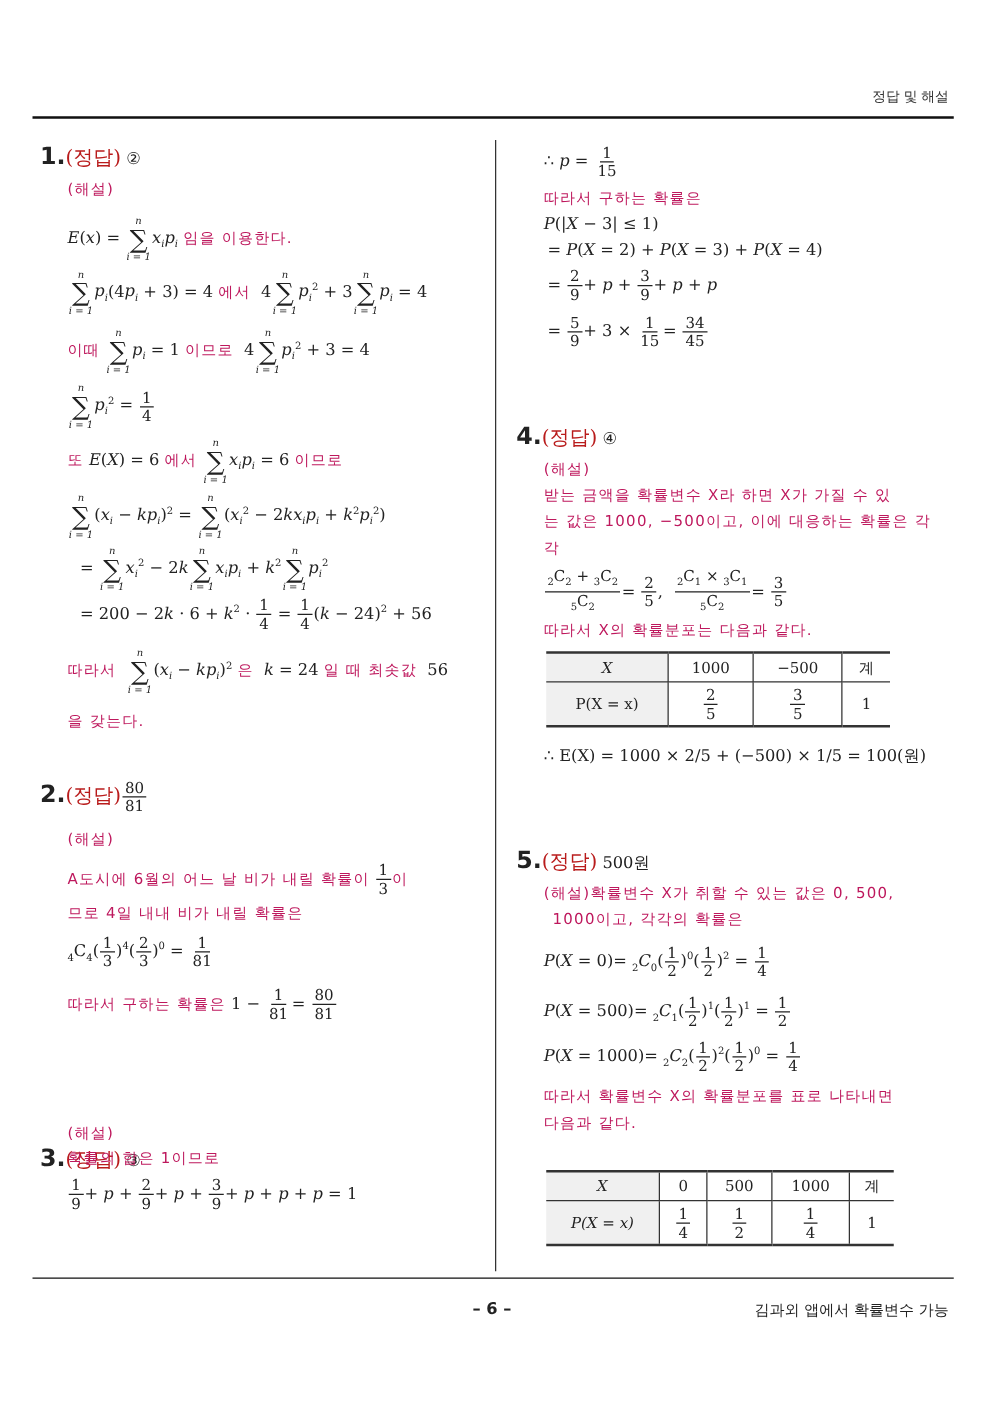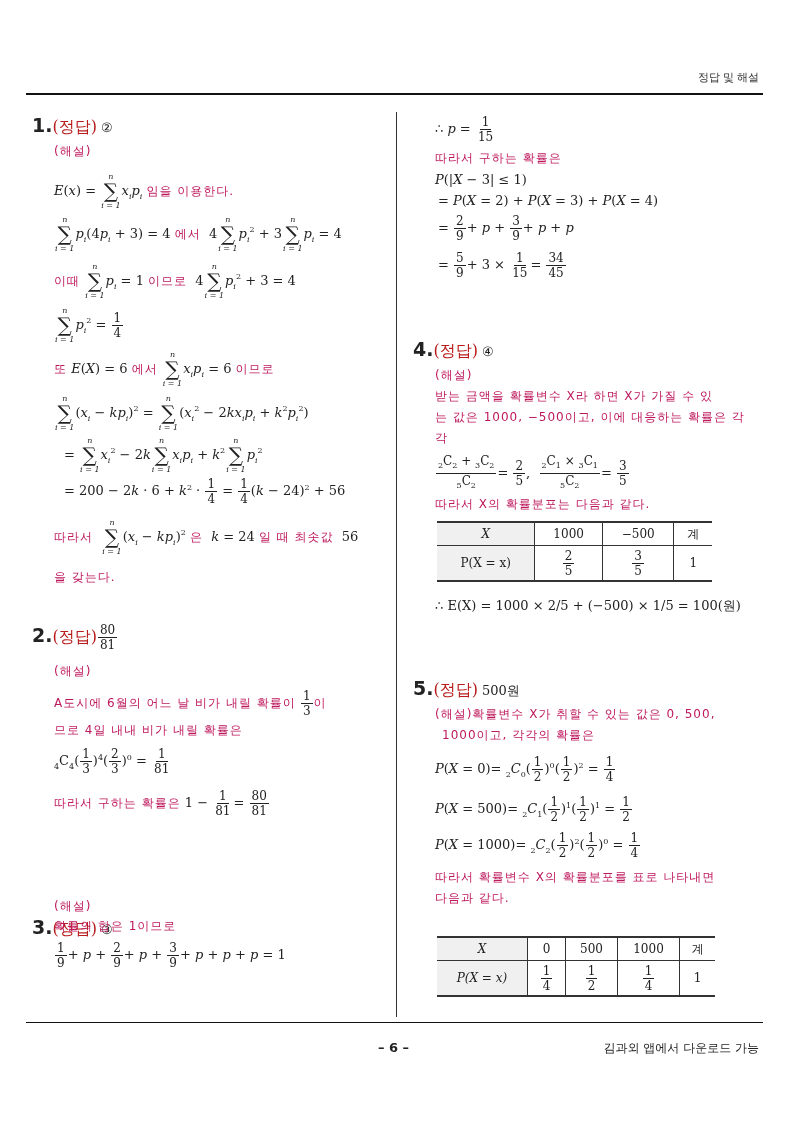--- a/index.html
+++ b/index.html
@@ -371,13 +371,13 @@
             <span class="n">1</span>
             <span class="d">4</span>
           </span></td>
     <td>1</td>
   </tr>
 </tbody>
   </table>
 
 <div class="rule-bottom"></div>
 <div class="footer-page">– 6 –</div>
-<div class="footer-note">김과외 앱에서 다운로드 가능</div>
+<div class="footer-note">김과외 앱에서 확률변수 가능</div>
 
 </body></html>

